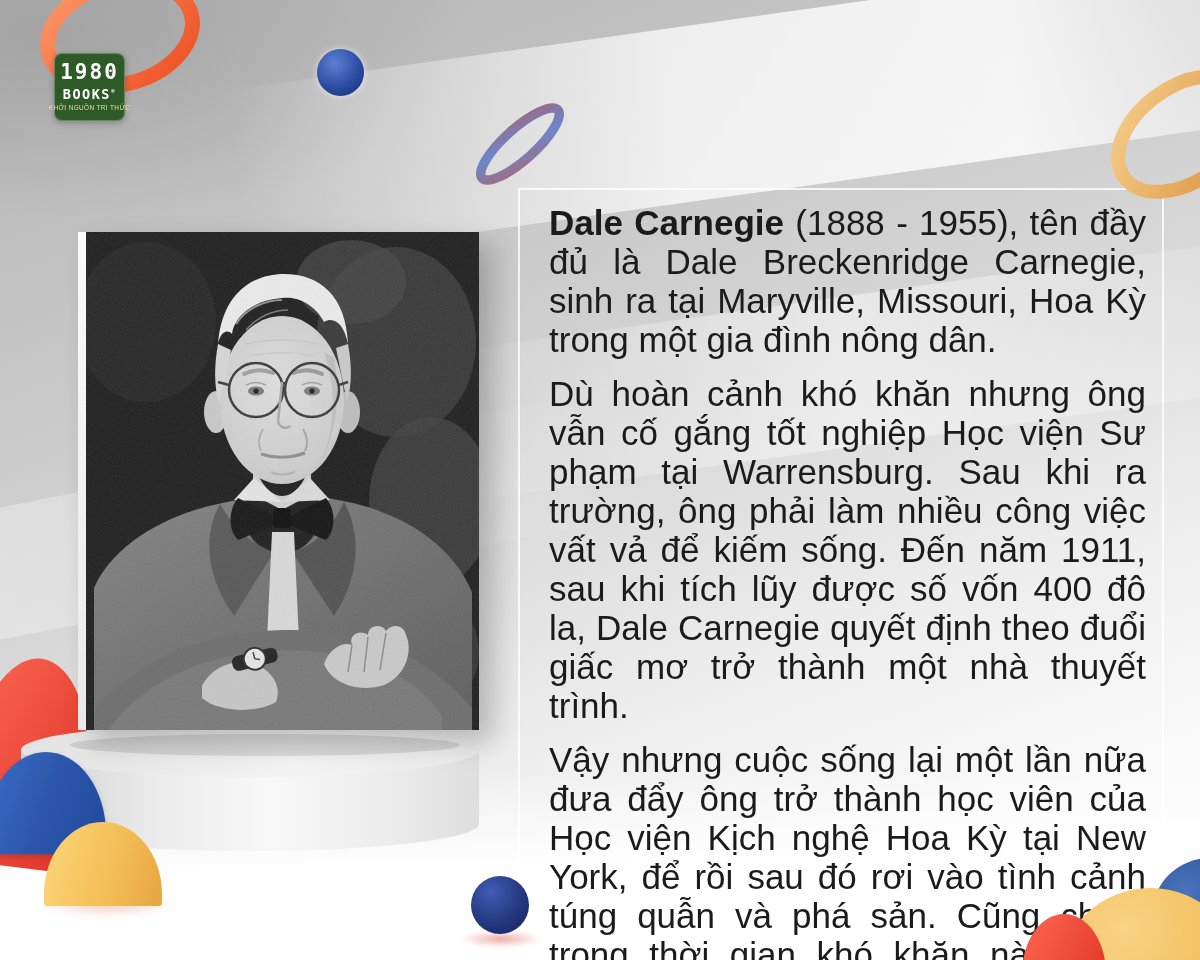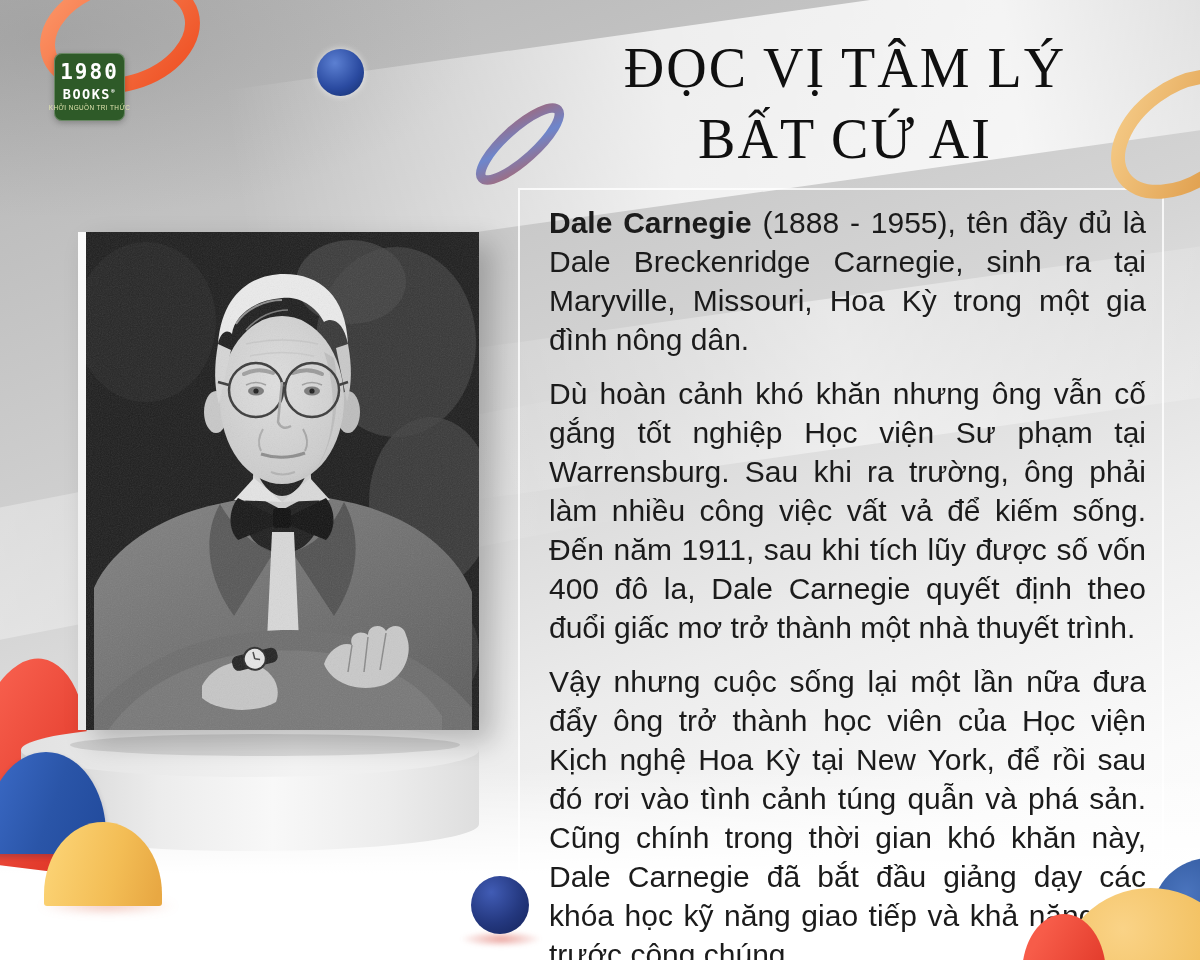--- a/index.html
+++ b/index.html
@@ -62,21 +62,21 @@
   .yellow-dome-shadow{position:absolute;left:38px;top:898px;width:140px;height:16px;border-radius:50%;
     background:radial-gradient(ellipse,rgba(216,88,58,.4),rgba(216,88,58,0) 70%);filter:blur(4px);}
   
   .pedestal{position:absolute;left:15px;top:718px;width:470px;height:140px;}
   .photo-card{position:absolute;left:78px;top:232px;width:401px;height:498px;display:flex;
     box-shadow:14px 12px 26px rgba(0,0,0,.22);}
   .photo-side{width:8px;background:linear-gradient(180deg,#fbfbfb,#e9e9e9);}
   .photo-card svg{display:block;}
   
   .bio{position:absolute;left:549px;top:203px;width:597px;color:var(--text-dark,#1b1b1b);}
-  .bio p{font-size:30px;line-height:39px;text-align:justify;margin:0 0 15px 0;}
+  .bio p{font-size:35px;line-height:39px;text-align:justify;margin:0 0 15px 0;}
   .bio b{font-weight:700;}
   
   .br-circle{position:absolute;border-radius:50%;}
   .br-blue{left:1152px;top:858px;width:115px;height:115px;
     background:radial-gradient(circle at 30% 30%,#4a74bd,#2a5195 60%,#1f4280 95%);}
   .br-yellow{left:1058px;top:888px;width:185px;height:185px;
     background:radial-gradient(circle at 35% 22%,#fad387,#f0bb55 62%,#e5a83e 95%);}
   .br-red{left:1022px;top:914px;width:84px;height:120px;border-radius:50%;
     background:linear-gradient(120deg,#f75c49 20%,#dc3122 90%);}
 </style>
@@ -124,24 +124,20 @@
   <svg class="gold-ring" viewBox="0 0 120 150">
     <defs>
       <linearGradient id="goG" x1="0" y1="0" x2="1" y2="1">
         <stop offset="0" stop-color="#f6cd8a"></stop>
           <stop offset="1" stop-color="#d9913b"></stop>
       </linearGradient>
     </defs>
     <ellipse cx="92" cy="72" rx="74" ry="47" transform="rotate(-36 92 72)" fill="none" stroke="url(#goG)" stroke-width="14"></ellipse>
   </svg>
 
-  <div class="title">
-    <div>ĐỌC VỊ TÂM LÝ</div>
-    <div>BẤT CỨ AI</div>
-  </div>
 
   <div class="dome red-arch"></div>
 
   <svg class="pedestal" viewBox="0 0 470 140">
     <defs>
       <linearGradient id="pedF" x1="0" y1="0" x2="1" y2="0">
         <stop offset="0" stop-color="#cfcfcf"></stop>
           <stop offset=".3" stop-color="#ececec"></stop>
         <stop offset=".55" stop-color="#f8f8f8"></stop>
           <stop offset=".8" stop-color="#ececec"></stop>

